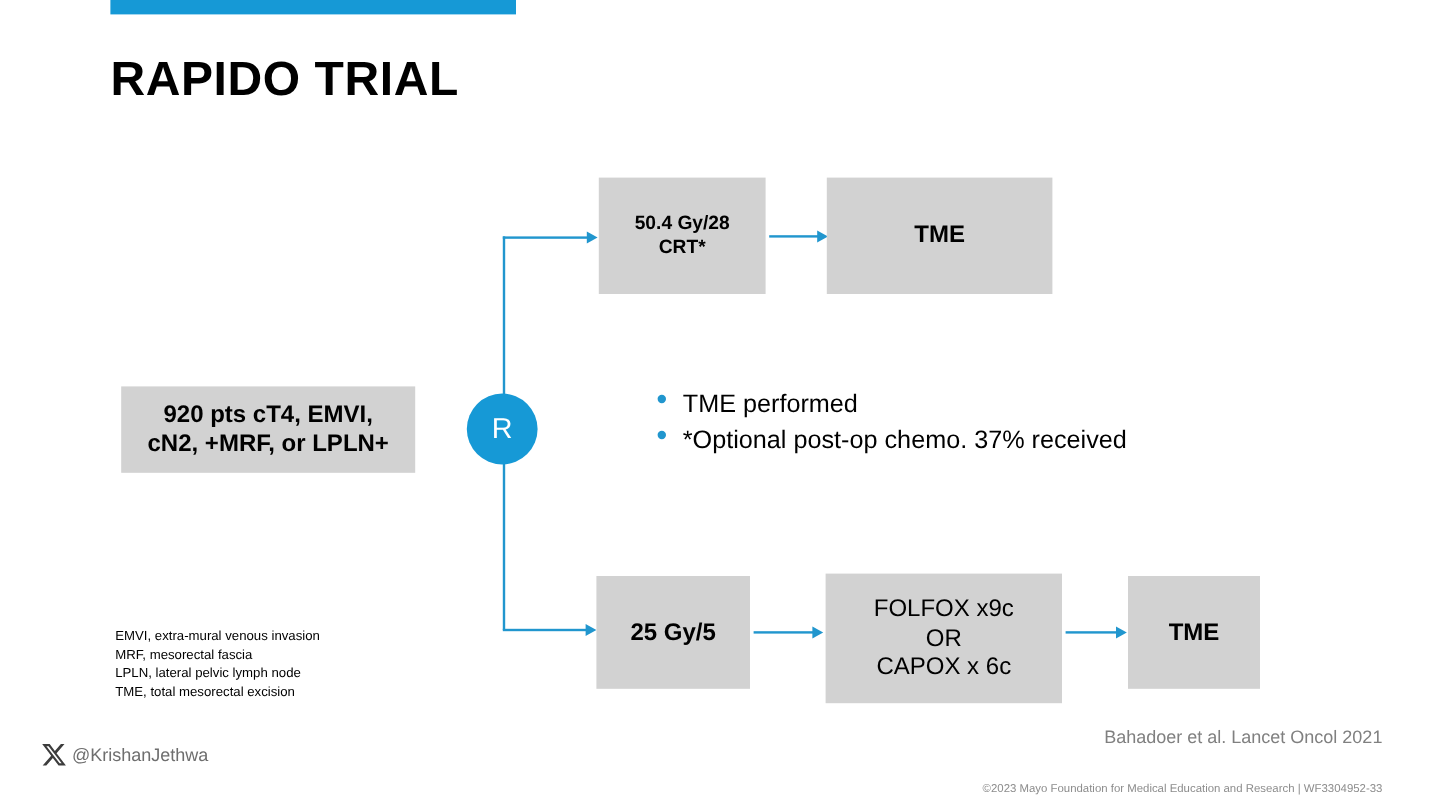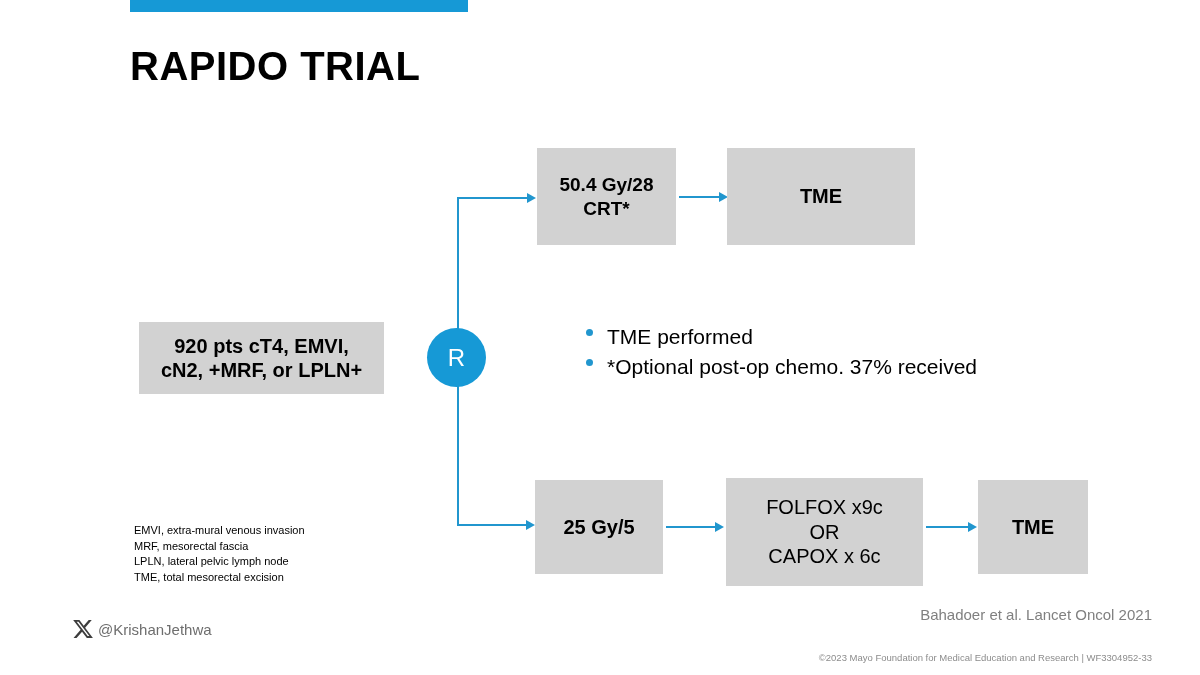--- a/index.html
+++ b/index.html
@@ -13,21 +13,20 @@
     position: relative;
     overflow: hidden;
     font-family: "Liberation Sans", sans-serif;
     color: #000000;
   }
 
   .slide {
     position: absolute;
     inset: 0;
     background: #ffffff;
-    margin-left: 38px;
   }
 
   
   .accent-bar {
     position: absolute;
     left: 92px;
     top: 0px;
     width: 338px;
     height: 12px;
     background: #1699D6;
@@ -64,21 +63,21 @@
     width: 245px;
     height: 72px;
     font-size: 20px;
     font-weight: bold;
   }
   #box-crt {
     left: 499px;
     top: 148px;
     width: 139px;
     height: 97px;
-    font-size: 19px;
+    font-size: 16px;
     font-weight: bold;
   }
   #box-tme-top {
     left: 689px;
     top: 148px;
     width: 188px;
     height: 97px;
     font-size: 20px;
     font-weight: bold;
   }

